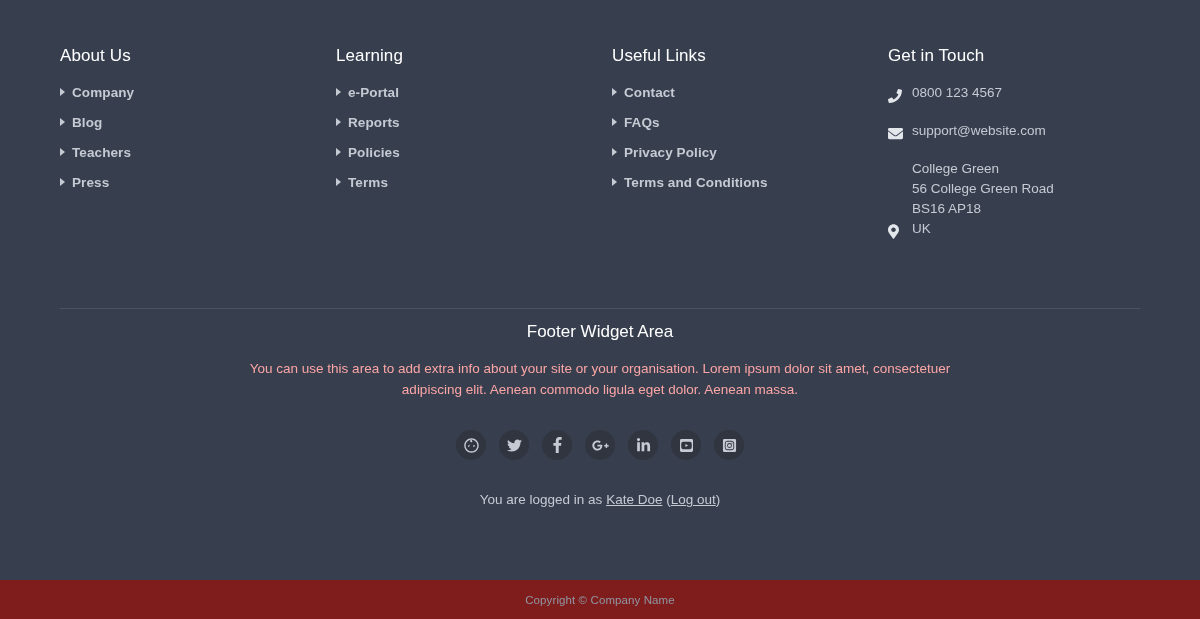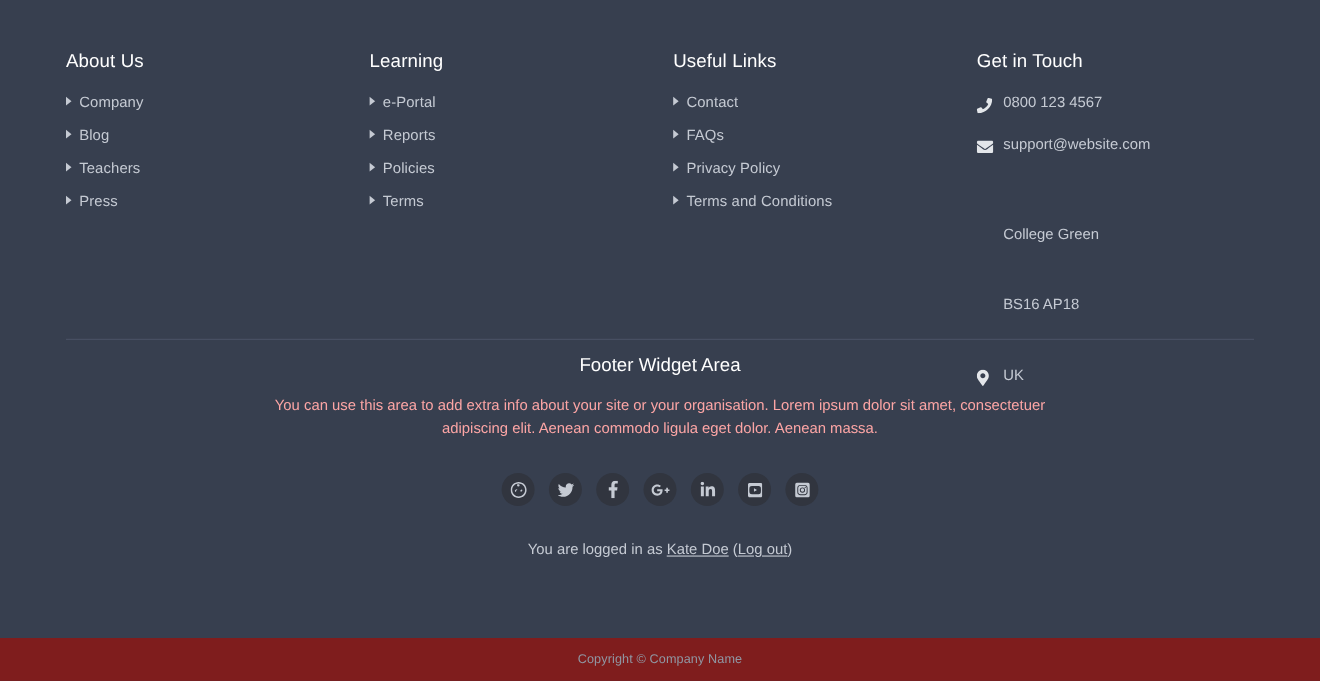--- a/index.html
+++ b/index.html
@@ -52,21 +52,21 @@
     font-size: 17px;
     font-weight: normal;
     color: #ffffff;
     line-height: 1.2;
     margin-bottom: 17px;
     letter-spacing: .1px;
   }
 
   .link-list { list-style: none; }
 
-  .link-list li { margin-bottom: 11px; }
+  .link-list li { margin-bottom: 11px; font-weight: bold; }
 
   .flink {
     display: inline-flex;
     align-items: baseline;
     color: #c5cad3;
     text-decoration: none;
     font-size: 13.5px;
     line-height: 19px;
     letter-spacing: .1px;
   }
@@ -99,21 +99,21 @@
     width: 24px;
     display: flex;
     justify-content: flex-start;
     align-items: flex-start;
     padding-top: 2px;
     color: #e3e6ea;
   }
   .contact-icon svg { display: block; fill: #e3e6ea; }
 
   .contact-text { flex: 1 1 auto; }
-  .contact-text .addr-line { display: block; line-height: 20px; margin-top: 44px; }
+  .contact-text .addr-line { display: block; line-height: 20px; }
 
   
   .divider {
     height: 1px;
     background: #4a5264;
     margin: 0 0 0 0;
     position: absolute;
     left: 60px;
     right: 60px;
     top: 308px;
@@ -312,20 +312,21 @@
         </div>
 
         <div class="contact-row">
           <span class="contact-icon">
             <svg width="11" height="15" viewBox="0 0 384 512" aria-hidden="true">
               <path d="M172.268 501.67C26.97 291.031 0 269.413 0 192 0 85.961 85.961 0 192 0s192 85.961 192 192c0 77.413-26.97 99.031-172.268 309.67-9.535 13.774-29.93 13.773-39.464 0zM192 272c44.183 0 80-35.817 80-80s-35.817-80-80-80-80 35.817-80 80 35.817 80 80 80z"></path>
             </svg>
           </span>
           <span class="contact-text">
             <span class="addr-line">College Green</span>
+            <span class="addr-line">56 College Green Road</span>
             <span class="addr-line">BS16 AP18</span>
             <span class="addr-line">UK</span>
           </span>
         </div>
       </div>
 
     </div>
 
     <div class="divider"></div>
 

